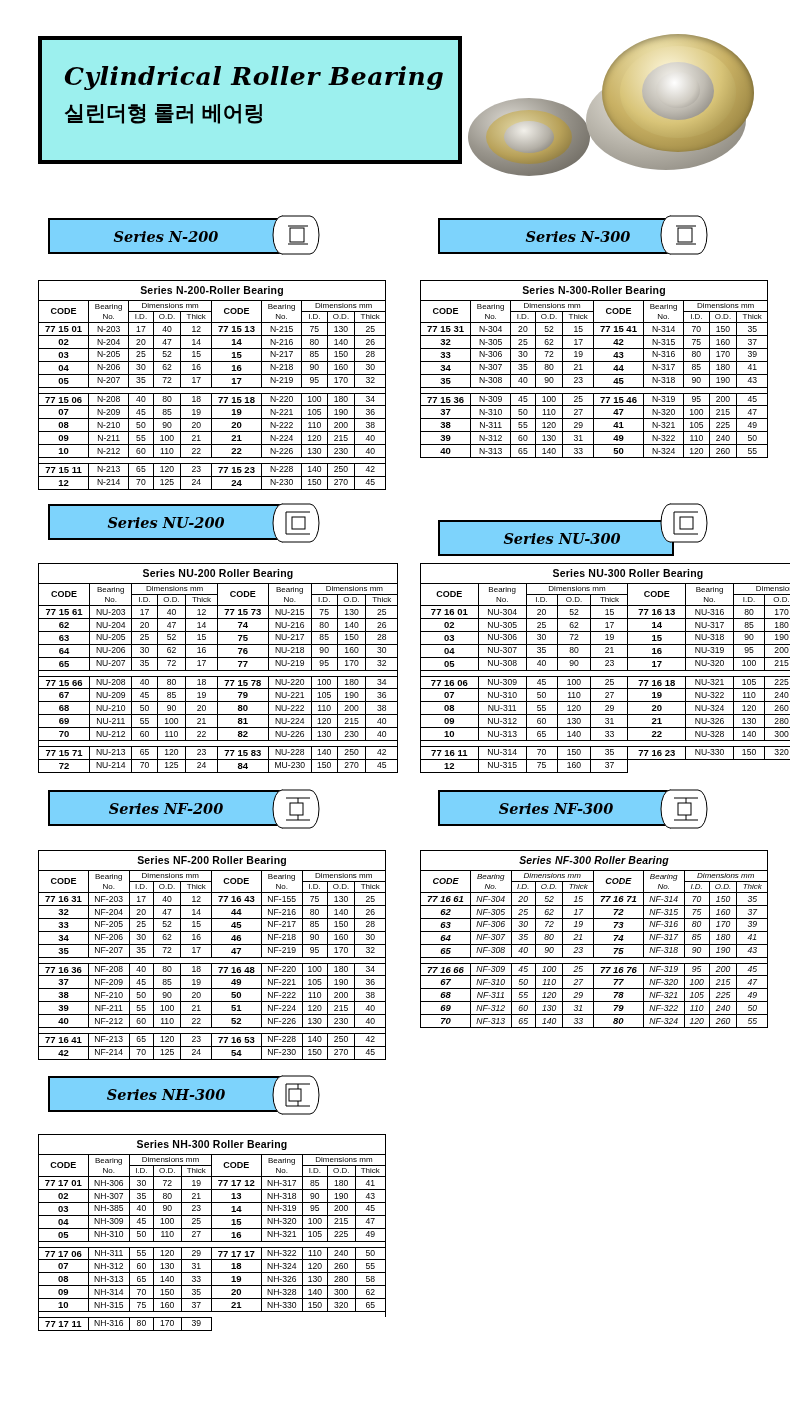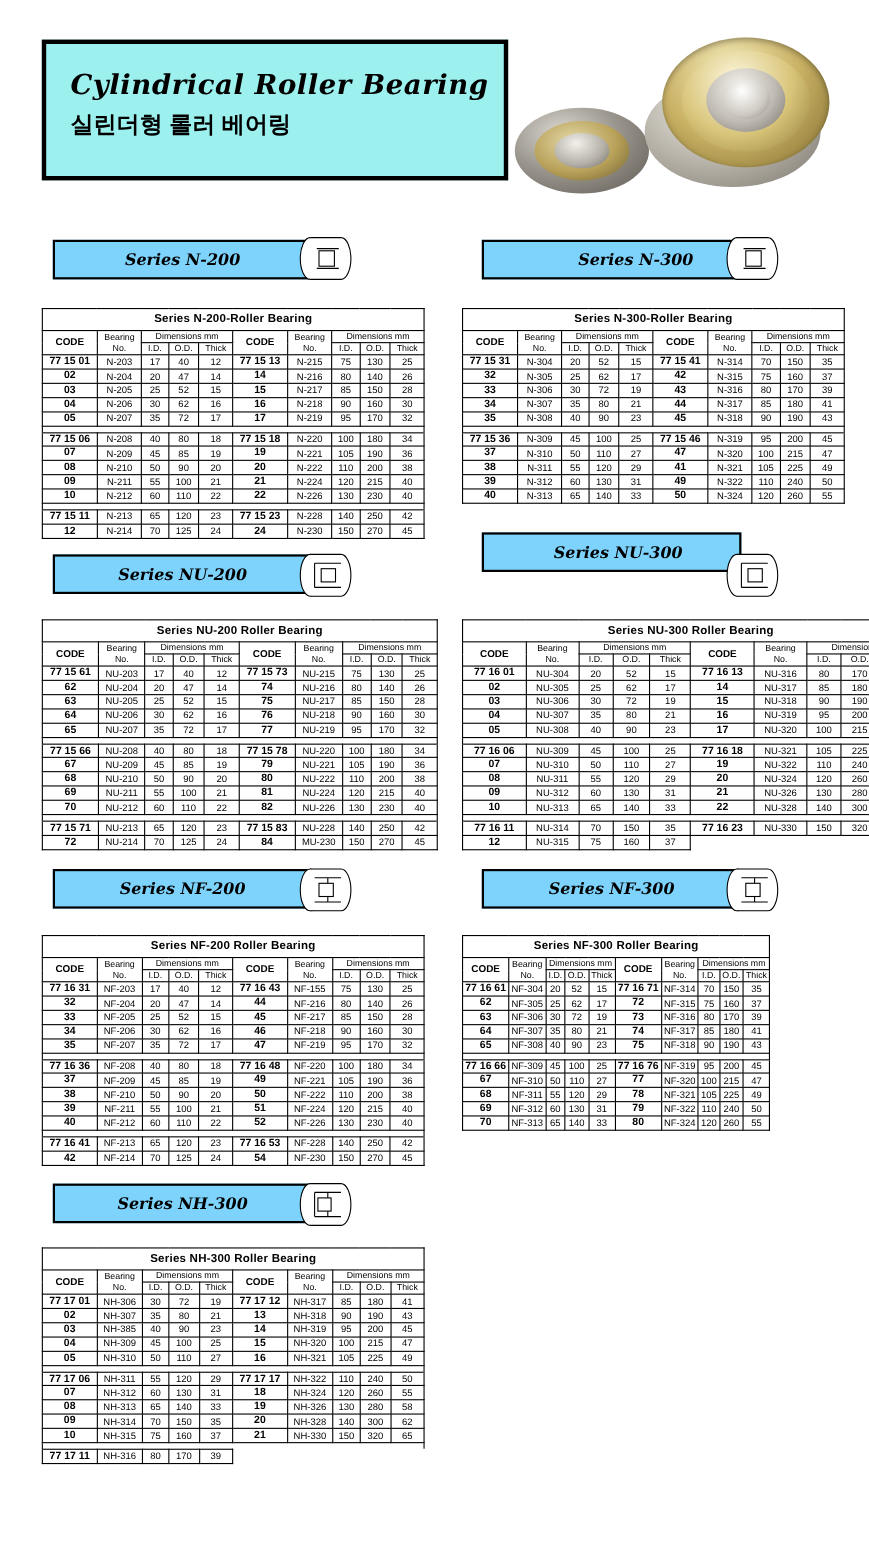--- a/index.html
+++ b/index.html
@@ -109,21 +109,21 @@
 <div class="pill" style="left:48px;top:504px;">
   <span>Series NU-200</span>
 </div>
 <svg class="icon-box" style="left:268px;top:500px;" viewBox="0 0 58 46">
   <ellipse cx="14" cy="23" rx="9" ry="19" fill="#fff" stroke="#000"></ellipse>
   <path d="M14 4 H42 A9 19 0 0 1 42 42 H14" fill="#fff" stroke="#000"></path>
   <path d="M18 12 H42 M18 34 H42 M18 12 V34" stroke="#000" fill="none"></path>
   <rect x="24" y="17" width="13" height="12" fill="#fff" stroke="#000"></rect>
 </svg>
 
-<div class="pill" style="left:438px;top:484px;padding-left:12px;">
+<div class="pill" style="left:438px;top:520px;padding-left:12px;">
   <span>Series NU-300</span>
 </div>
 <svg class="icon-box" style="left:656px;top:500px;" viewBox="0 0 58 46">
   <ellipse cx="14" cy="23" rx="9" ry="19" fill="#fff" stroke="#000"></ellipse>
   <path d="M14 4 H42 A9 19 0 0 1 42 42 H14" fill="#fff" stroke="#000"></path>
   <path d="M18 12 H42 M18 34 H42 M18 12 V34" stroke="#000" fill="none"></path>
   <rect x="24" y="17" width="13" height="12" fill="#fff" stroke="#000"></rect>
 </svg>
 
 <div class="pill" style="left:48px;top:790px;">
@@ -987,21 +987,21 @@
         <td>125</td>
         <td>24</td>
         <td class="code">54</td>
         <td class="bn">NF-230</td>
         <td>150</td>
         <td>270</td>
         <td>45</td>
       </tr>
     </tbody>
   </table>
-<table class="bt" id="t-nf300" style="left:420px;top:850px;width:280px;">
+<table class="bt" id="t-nf300" style="left:420px;top:850px;width:348px;font-style:italic;">
     <tbody>
       <tr>
         <th class="cap" colspan="10">Series NF-300 Roller Bearing</th>
       </tr>
       <tr>
         <th class="hd" rowspan="2" style="width:54px">CODE</th>
         <th class="dim" rowspan="2" style="width:44px">Bearing<br>No.</th>
         <th class="dim" colspan="3">Dimensions mm</th>
         <th class="hd" rowspan="2" style="width:54px">CODE</th>
         <th class="dim" rowspan="2" style="width:44px">Bearing<br>No.</th>

